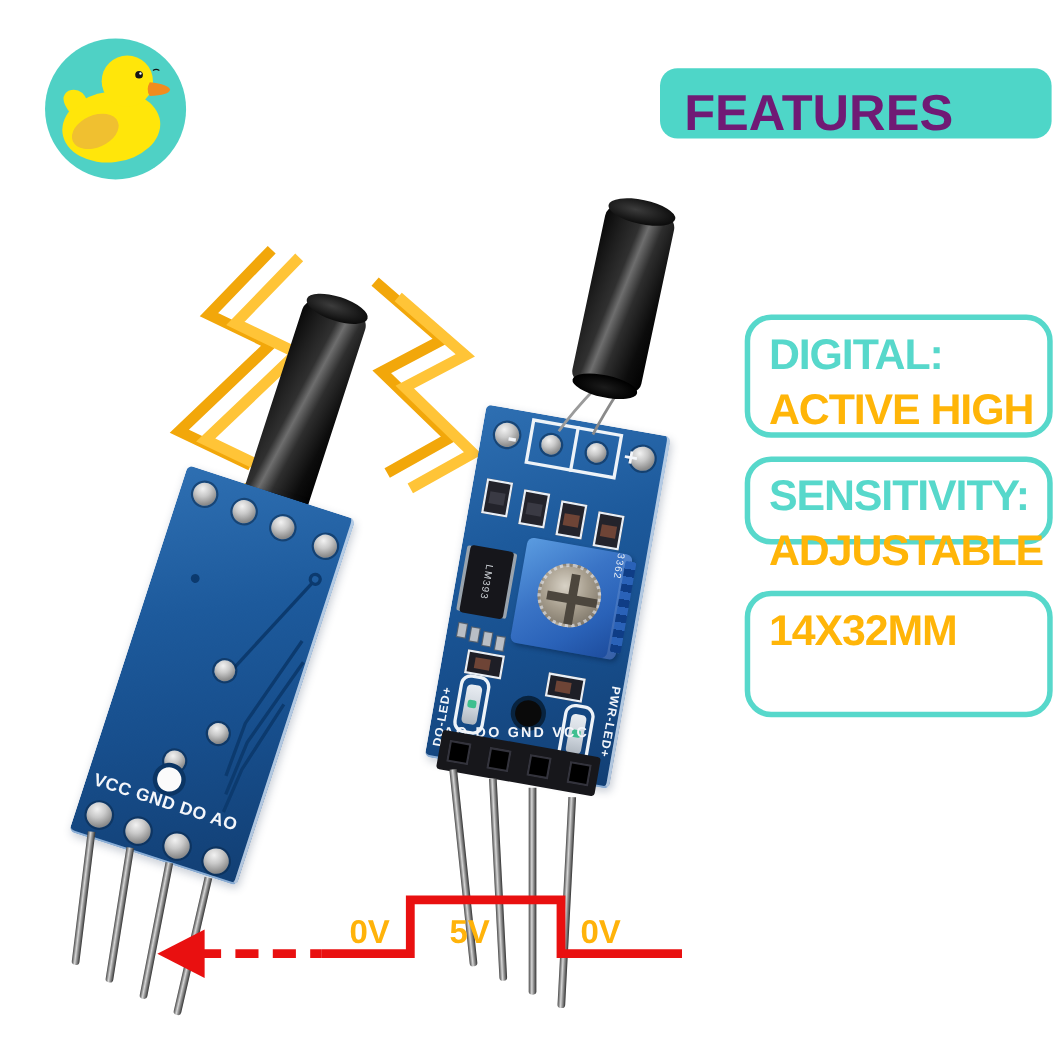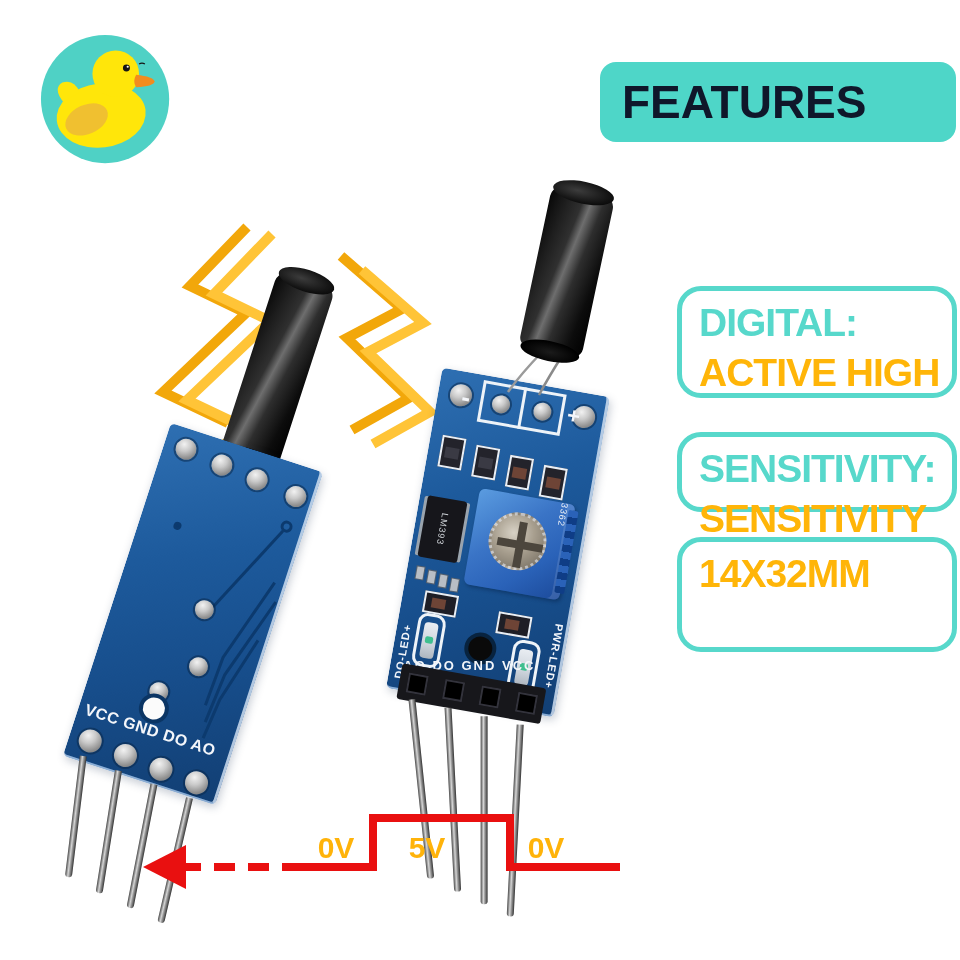--- a/index.html
+++ b/index.html
@@ -4,34 +4,34 @@
 <style>
   * { margin:0; padding:0; box-sizing:border-box; }
   body { background:#ffffff; font-family:"Liberation Sans", sans-serif; }
   #canvas { position:relative; width:960px; height:960px; background:#ffffff; overflow:hidden; }
 
   
   .logo { position:absolute; left:39px; top:31px; width:136px; height:138px; }
 
   
   .features-header {
-    position:absolute; left:600px; top:62px; width:356px; height:80px;
-    background:#4ed6c8; border-radius:16px; color:#0f172a;
+    position:absolute; left:600px; top:62px; width:356px; height:64px;
+    background:#4ed6c8; border-radius:16px; color:#701a75;
     font-size:46px; font-weight:bold; line-height:80px; padding-left:22px;
     letter-spacing:0px;
   }
   .feature-box {
     position:absolute; left:677px; width:280px; background:#ffffff;
     border:5px solid #57d8cb; border-radius:24px; padding:7px 0 0 17px;
   }
   .feature-box .flabel { color:#57d8cb; font-size:39px; font-weight:bold; line-height:50px; letter-spacing:-1px; white-space:nowrap; }
   .feature-box .fvalue { color:#ffb508; font-size:39px; font-weight:bold; line-height:50px; letter-spacing:-1px; white-space:nowrap; }
   .fb1 { top:158px; height:114px; }
   .fb2 { top:286px; height:112px; }
-  .fb3 { top:432px; height:80px; }
+  .fb3 { top:415px; height:80px; }
   .fb4 { top:537px; height:115px; }
 
   
   .zigzags { position:absolute; left:0; top:0; z-index:1; }
 
   
   .module { position:absolute; z-index:2; }
   .board {
     position:absolute; left:0; top:0; width:100%; height:100%;
     background:linear-gradient(155deg,#2e6fb2 0%,#1d5a9c 35%,#174e8c 65%,#123f74 100%);
@@ -275,19 +275,19 @@
   </svg>
 
   <div class="features-header">FEATURES</div>
 
   <div class="feature-box fb2">
     <div class="flabel">DIGITAL:</div>
     <div class="fvalue">ACTIVE HIGH</div>
   </div>
   <div class="feature-box fb3">
     <div class="flabel">SENSITIVITY:</div>
-    <div class="fvalue">SENSITIVITY</div>
+    <div class="fvalue">ADJUSTABLE</div>
   </div>
   <div class="feature-box fb4">
     <div class="fvalue">14X32MM</div>
   </div>
 
 </div>
 
 </body></html>

